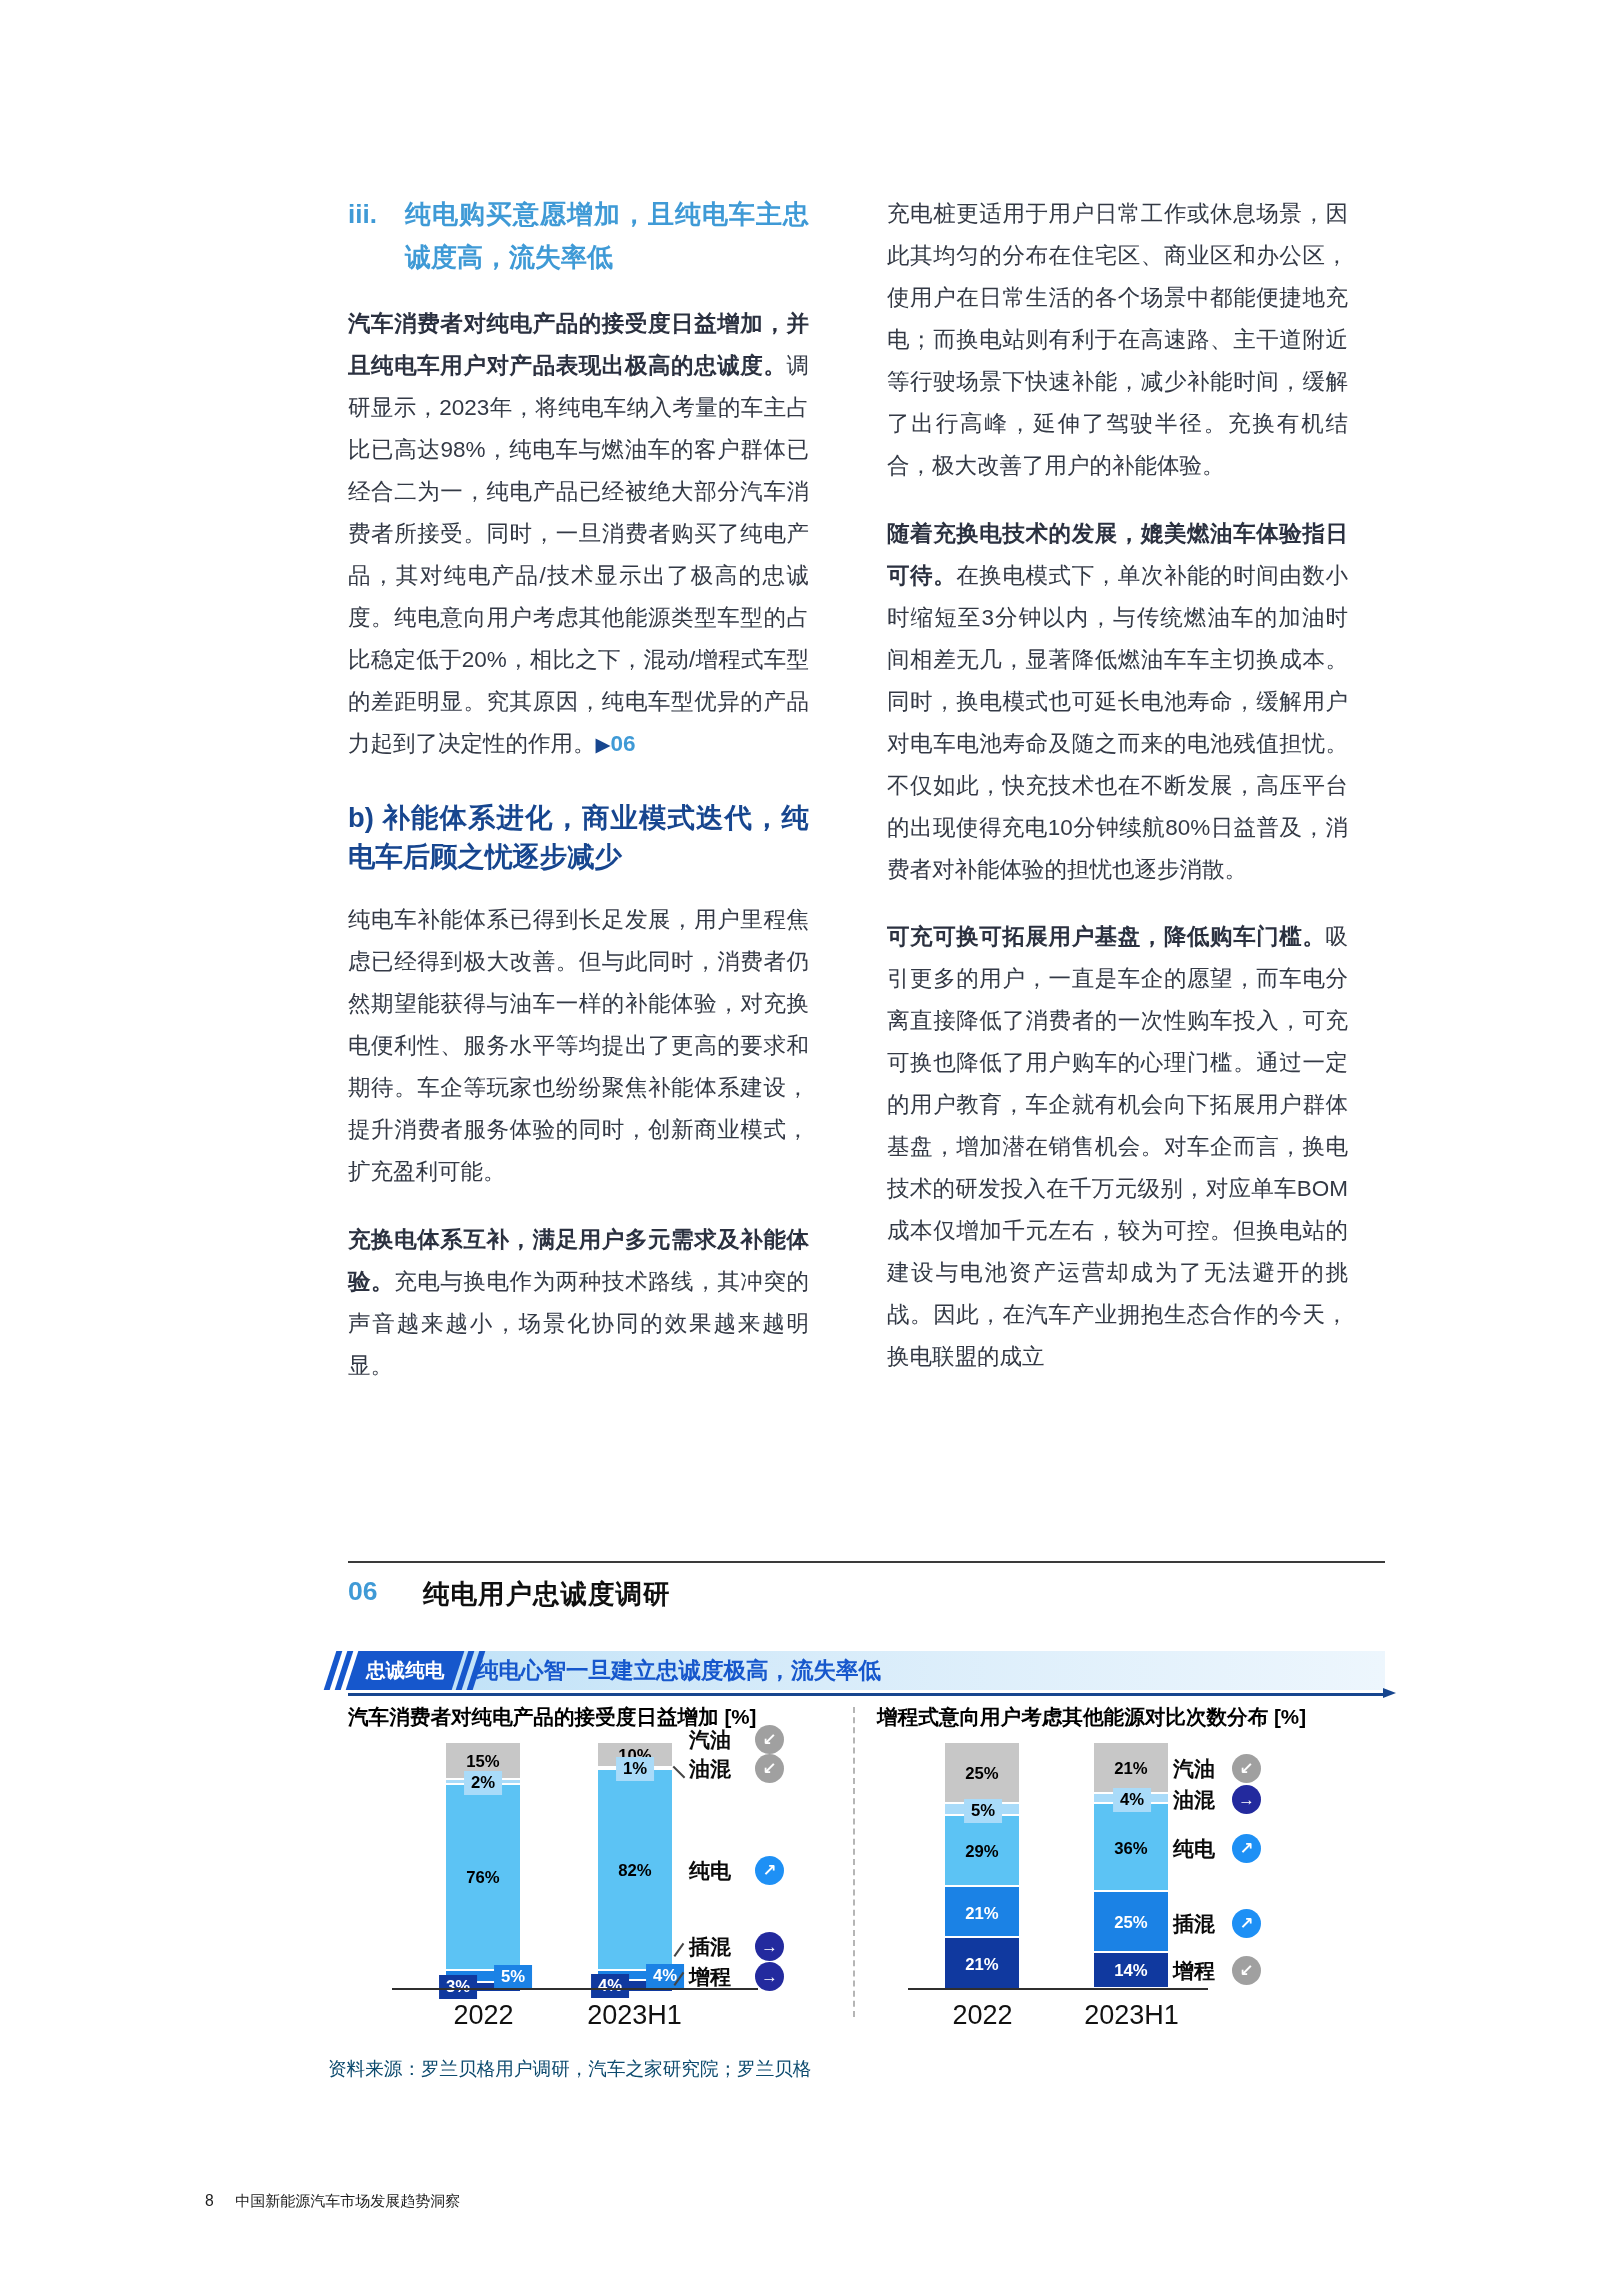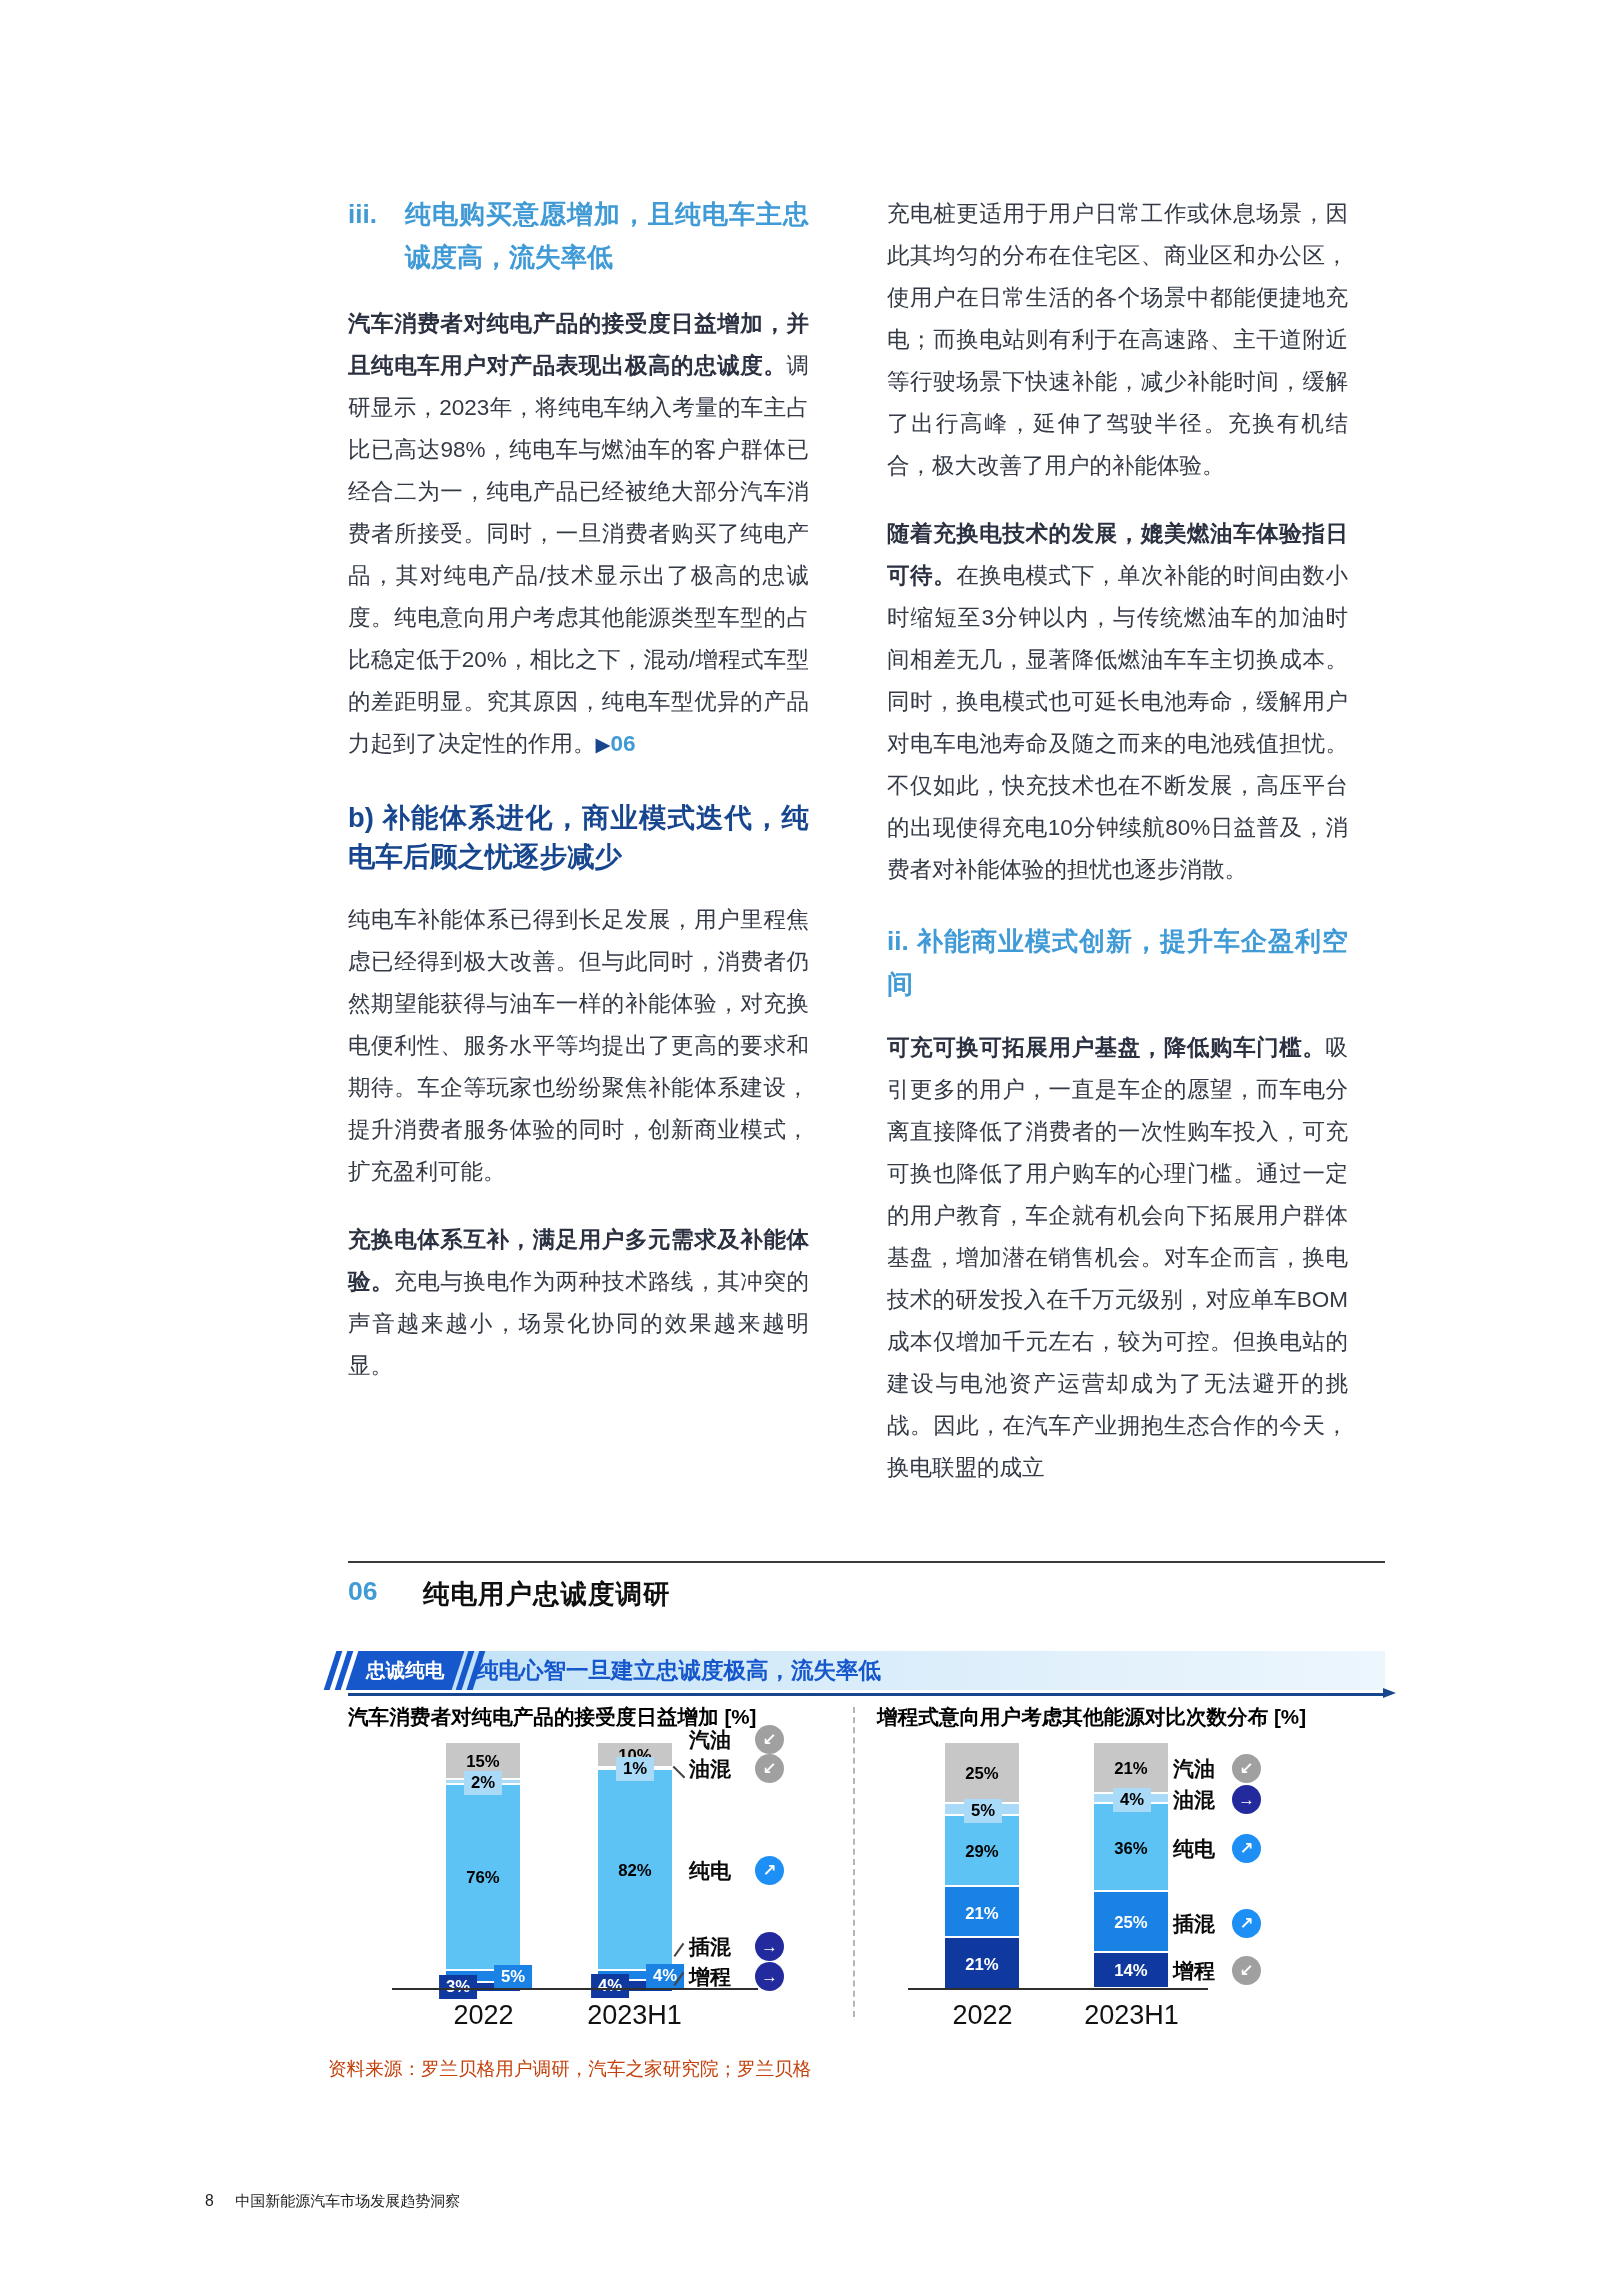--- a/index.html
+++ b/index.html
@@ -37,21 +37,21 @@
   .seg:not(:last-child){border-bottom:2px solid #fff;}
   .inLabel{position:absolute;text-align:center;font-size:16.7px;font-weight:600;}
   .chip{position:absolute;height:23.5px;line-height:23.5px;padding:0 6.9px;font-size:16.7px;font-weight:600;
         transform:translateX(-50%);white-space:nowrap;}
   .axis{position:absolute;height:2px;background:#2f2f2f;}
   .catLabel{position:absolute;text-align:center;font-size:27px;color:#111;}
   .legLabel{position:absolute;font-size:21px;font-weight:bold;color:#0a0a0a;white-space:nowrap;}
   .legIcon{position:absolute;width:29px;height:29px;border-radius:50%;text-align:center;}
   .legIcon span{display:block;line-height:29px;color:#fff;font-size:16.7px;font-weight:bold;}
   .connector{position:absolute;width:15.7px;height:2px;background:#444;}
-  .source{position:absolute;left:328px;top:2056px;font-size:18.6px;color:#c2410c;}
+  .source{position:absolute;left:328px;top:2056px;font-size:18.6px;color:#0c4a6e;}
   .footer{position:absolute;left:205px;top:2192px;font-size:15.7px;color:#1c1c1c;display:flex;gap:21.6px;align-items:baseline;}
   .footer .ft{font-size:15px;}
 </style>
 </head>
 <body>
 
 <div class="page">
 
   <div class="col" style="left:348px;width:461px;">
     <div class="h3blue">
@@ -60,21 +60,20 @@
     </div>
     <p><strong>汽车消费者对纯电产品的接受度日益增加，并且纯电车用户对产品表现出极高的忠诚度。</strong><span>调研显示，2023年，将纯电车纳入考量的车主占比已高达98%，纯电车与燃油车的客户群体已经合二为一，纯电产品已经被绝大部分汽车消费者所接受。同时，一旦消费者购买了纯电产品，其对纯电产品/技术显示出了极高的忠诚度。纯电意向用户考虑其他能源类型车型的占比稳定低于20%，相比之下，混动/增程式车型的差距明显。究其原因，纯电车型优异的产品力起到了决定性的作用。</span><span class="refArrow">▶</span><span class="refNum">06</span></p>
     <div class="h2navy">b) 补能体系进化，商业模式迭代，纯电车后顾之忧逐步减少</div>
     <p>纯电车补能体系已得到长足发展，用户里程焦虑已经得到极大改善。但与此同时，消费者仍然期望能获得与油车一样的补能体验，对充换电便利性、服务水平等均提出了更高的要求和期待。车企等玩家也纷纷聚焦补能体系建设，提升消费者服务体验的同时，创新商业模式，扩充盈利可能。</p>
     <p><strong>充换电体系互补，满足用户多元需求及补能体验。</strong><span>充电与换电作为两种技术路线，其冲突的声音越来越小，场景化协同的效果越来越明显。</span></p>
   </div>
 
   <div class="col" style="left:887px;width:461px;">
     <p>充电桩更适用于用户日常工作或休息场景，因此其均匀的分布在住宅区、商业区和办公区，使用户在日常生活的各个场景中都能便捷地充电；而换电站则有利于在高速路、主干道附近等行驶场景下快速补能，减少补能时间，缓解了出行高峰，延伸了驾驶半径。充换有机结合，极大改善了用户的补能体验。</p>
     <p><strong>随着充换电技术的发展，媲美燃油车体验指日可待。</strong><span>在换电模式下，单次补能的时间由数小时缩短至3分钟以内，与传统燃油车的加油时间相差无几，显著降低燃油车车主切换成本。同时，换电模式也可延长电池寿命，缓解用户对电车电池寿命及随之而来的电池残值担忧。不仅如此，快充技术也在不断发展，高压平台的出现使得充电10分钟续航80%日益普及，消费者对补能体验的担忧也逐步消散。</span></p>
-    <div class="h3single" style="margin-top:29px;">ii. 补能商业模式创新，提升车企盈利空间</div>
     <p><strong>可充可换可拓展用户基盘，降低购车门槛。</strong><span>吸引更多的用户，一直是车企的愿望，而车电分离直接降低了消费者的一次性购车投入，可充可换也降低了用户购车的心理门槛。通过一定的用户教育，车企就有机会向下拓展用户群体基盘，增加潜在销售机会。对车企而言，换电技术的研发投入在千万元级别，对应单车BOM成本仅增加千元左右，较为可控。但换电站的建设与电池资产运营却成为了无法避开的挑战。因此，在汽车产业拥抱生态合作的今天，换电联盟的成立</span></p>
   </div>
 
   <div class="exRule"></div>
   <div class="exNum">06</div>
   <div class="exTitle">纯电用户忠诚度调研</div>
 
   <div class="band"></div>
   <div class="badgeGroup">
     <div class="stripe"></div>

